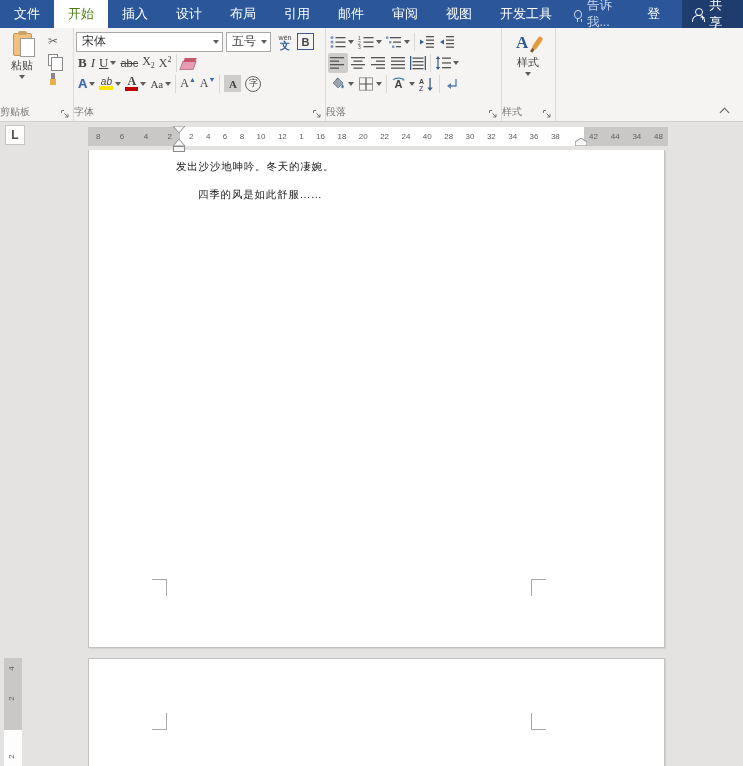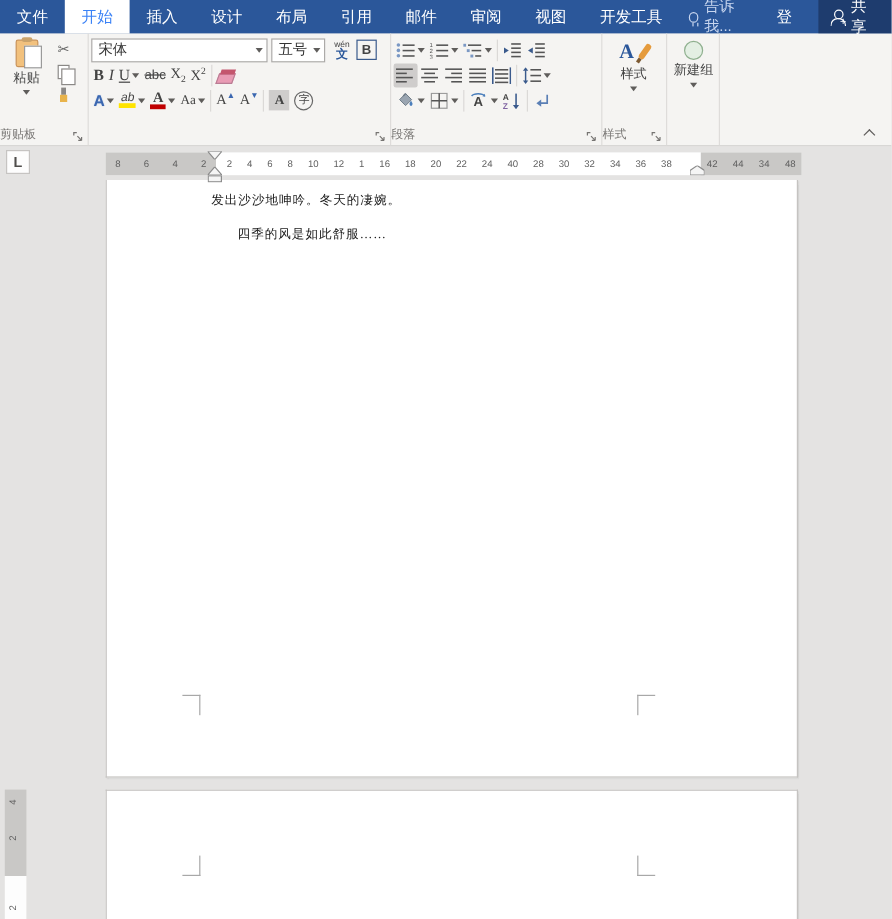--- a/index.html
+++ b/index.html
@@ -2,21 +2,21 @@
 <html><head>
 <meta charset="utf-8">
 <style>
   * { margin:0; padding:0; box-sizing:border-box; }
   html,body { width:743px; height:766px; overflow:hidden; background:#e4e3e2;
     font-family:"Liberation Sans","DejaVu Sans",sans-serif; }
 
   
   .titlebar { height:28px; background:#2b579a; display:flex; align-items:stretch; color:#fff; }
   .tab { padding:0 14px; line-height:28px; font-size:13px; cursor:default; white-space:nowrap; }
-  .tab.active { background:#fff; color:#3b82f6;font-family:Liberation Serif, serif; }
+  .tab.active { background:#fff; color:#4d7c0f;font-family:Liberation Serif, serif; }
   .tb-right { margin-left:auto; display:flex; align-items:stretch; }
   .tellme { display:flex; align-items:center; gap:5px; color:#c8d6ef; font-size:12.5px; padding:0 8px; }
   .bulb { width:9px; height:9px; border:1.5px solid #c8d6ef; border-radius:50%; position:relative; display:inline-block; }
   .bulb::after { content:""; position:absolute; left:2px; top:8px; width:3px; height:3px; border-left:1.5px solid #c8d6ef; border-right:1.5px solid #c8d6ef; }
   .signin { line-height:28px; font-size:13px; padding:0 12px; }
   .sharebtn { background:#1e3c6e; display:flex; align-items:center; gap:6px; font-size:13px; padding:0 12px 0 10px; }
   .person { width:14px; height:13px; position:relative; display:inline-block; }
   .person::before { content:""; position:absolute; left:3px; top:0; width:6px; height:6px; border:1.2px solid #fff; border-radius:50%; }
   .person::after { content:""; position:absolute; left:0px; top:7px; width:11px; height:6px; border:1.2px solid #fff; border-bottom:none; border-radius:6px 6px 0 0; }
   .person .plus { position:absolute; right:-2px; bottom:-1px; font-size:9px; line-height:8px; color:#fff; }
@@ -252,20 +252,21 @@
           <span class="grow"><span>A</span><sup>▼</sup></span>
         </div>
       <span class="vsep"></span>
       <div class="btn">
           <span class="shadeA">A</span>
         </div>
       <div class="btn">
           <span class="encircle">字</span>
         </div>
     </div>
+    <div class="group-label">字体</div>
     <svg class="launcher" viewBox="0 0 10 10">
         <path d="M1.5 4V1.5H4" stroke="#767472" fill="none"></path>
         <path d="M4.5 4.5L8 8M8 8V5.2M8 8H5.2" stroke="#767472" fill="none"></path>
       </svg>
   </div>
 
   <div class="group g-para">
     <div class="row">
       <div class="btn">
         <svg class="icon16" viewBox="0 0 16 14">
@@ -433,27 +434,20 @@
       <span class="caret"></span>
     </div>
     <div class="group-label">样式</div>
     <svg class="launcher" viewBox="0 0 10 10">
         <path d="M1.5 4V1.5H4" stroke="#767472" fill="none"></path>
         <path d="M4.5 4.5L8 8M8 8V5.2M8 8H5.2" stroke="#767472" fill="none"></path>
       </svg>
   </div>
 
 
-  <div class="group g-new">
-    <div class="bigbtn" style="width:40px">
-      <span class="newgrp-icon"></span>
-      <div class="blabel">新建组</div>
-      <span class="caret"></span>
-    </div>
-  </div>
 
   <div class="group g-rest">
     <span class="chev"></span>
   </div>
 </div>
 
 <div class="rulerrow">
   <div class="tabsel">L</div>
   <div class="hruler">
     <div class="hseg seg-gl">

